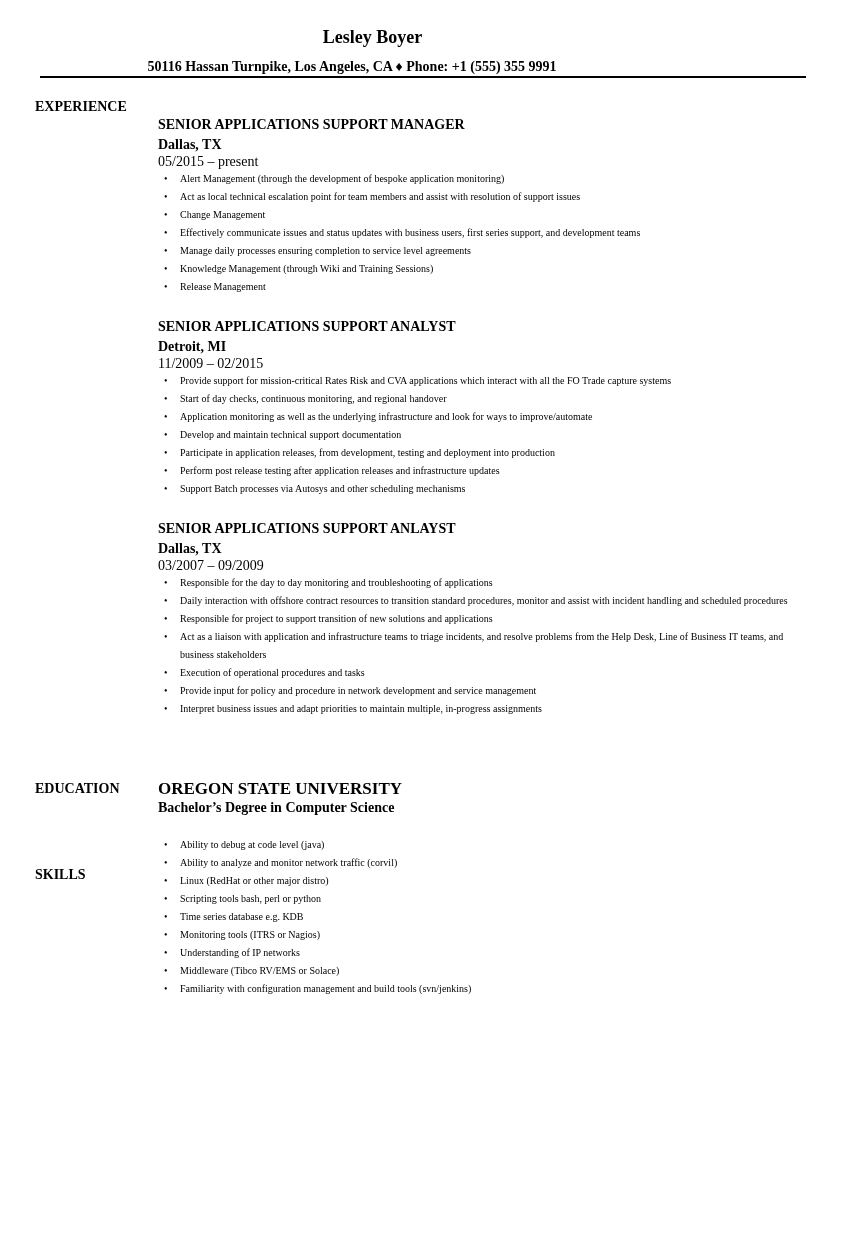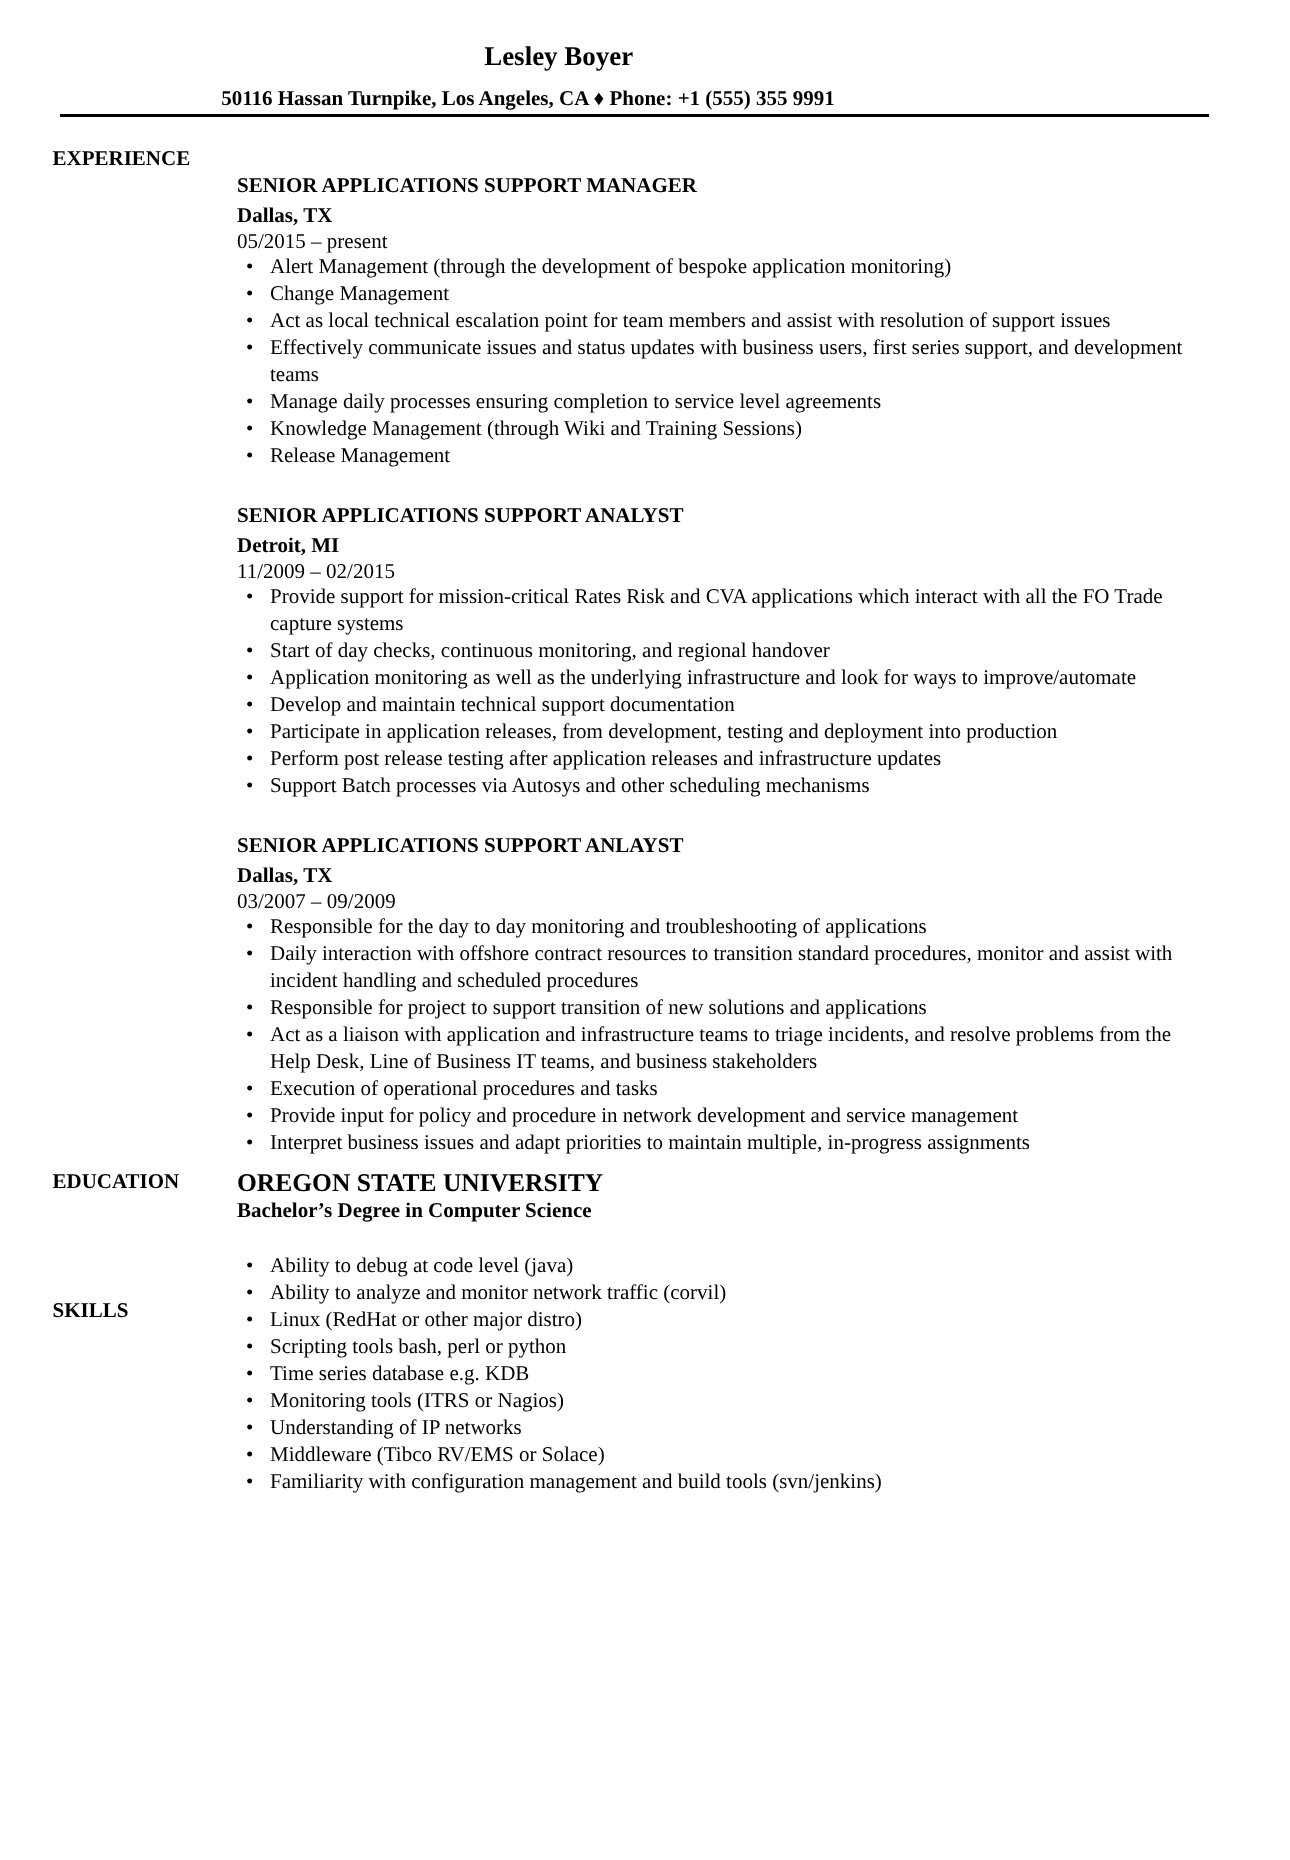--- a/index.html
+++ b/index.html
@@ -6,43 +6,43 @@
   body { width: 860px; height: 1240px; position: relative; font-family: "Liberation Serif", serif; color: #000; overflow: hidden; }
   .name { position: absolute; top: 26px; left: 0; width: 745px; text-align: center; font-weight: bold; font-size: 18px; line-height: 22px; }
   .contact { position: absolute; top: 58px; left: 0; width: 704px; text-align: center; font-weight: bold; font-size: 14px; line-height: 18px; }
   .rule { position: absolute; top: 76px; left: 40px; width: 766px; height: 2px; background: #000; }
   .section-label { position: absolute; left: 35px; font-weight: bold; font-size: 14px; line-height: 18px; }
   .content { position: absolute; left: 158px; width: 650px; font-size: 14px; line-height: 18px; }
   .job-title { font-weight: bold; font-size: 14px; line-height: 18px; margin-top: 14px; }
   .location { font-weight: bold; font-size: 14px; line-height: 18px; margin-top: 2px; }
   .dates { font-size: 14px; line-height: 16px; }
   ul { margin: 0; padding: 0 0 0 22px; list-style: none; }
-  li { position: relative; font-size: 14px; line-height: 18px; }
+  li { position: relative; font-size: 10px; line-height: 18px; }
   li::before { content: "\2022"; position: absolute; left: -16px; top: 0; }
   .job { margin-bottom: 22px; }
   .school { font-weight: bold; font-size: 17px; line-height: 18px; }
   .degree { font-weight: bold; font-size: 14px; line-height: 20px; }
 </style>
 </head>
 <body>
 
 <div class="name">Lesley Boyer</div>
 <div class="contact">50116 Hassan Turnpike, Los Angeles, CA ♦ Phone: +1 (555) 355 9991</div>
 <div class="rule"></div>
 
 <div class="section-label" style="top:98px;">EXPERIENCE</div>
 <div class="content" style="top:98px;">
   <div class="job">
     <div class="job-title" style="margin-top:18px">SENIOR APPLICATIONS SUPPORT MANAGER</div>
     <div class="location">Dallas, TX</div>
     <div class="dates">05/2015 – present</div>
     <ul>
         <li>Alert Management (through the development of bespoke application monitoring)</li>
+        <li>Act as local technical escalation point for team members and assist with resolution of support issues</li>
         <li>Change Management</li>
-        <li>Act as local technical escalation point for team members and assist with resolution of support issues</li>
         <li>Effectively communicate issues and status updates with business users, first series support, and development teams</li>
         <li>Manage daily processes ensuring completion to service level agreements</li>
         <li>Knowledge Management (through Wiki and Training Sessions)</li>
         <li>Release Management</li>
       </ul>
   </div>
   <div class="job">
     <div class="job-title">SENIOR APPLICATIONS SUPPORT ANALYST</div>
     <div class="location">Detroit, MI</div>
     <div class="dates">11/2009 – 02/2015</div>

